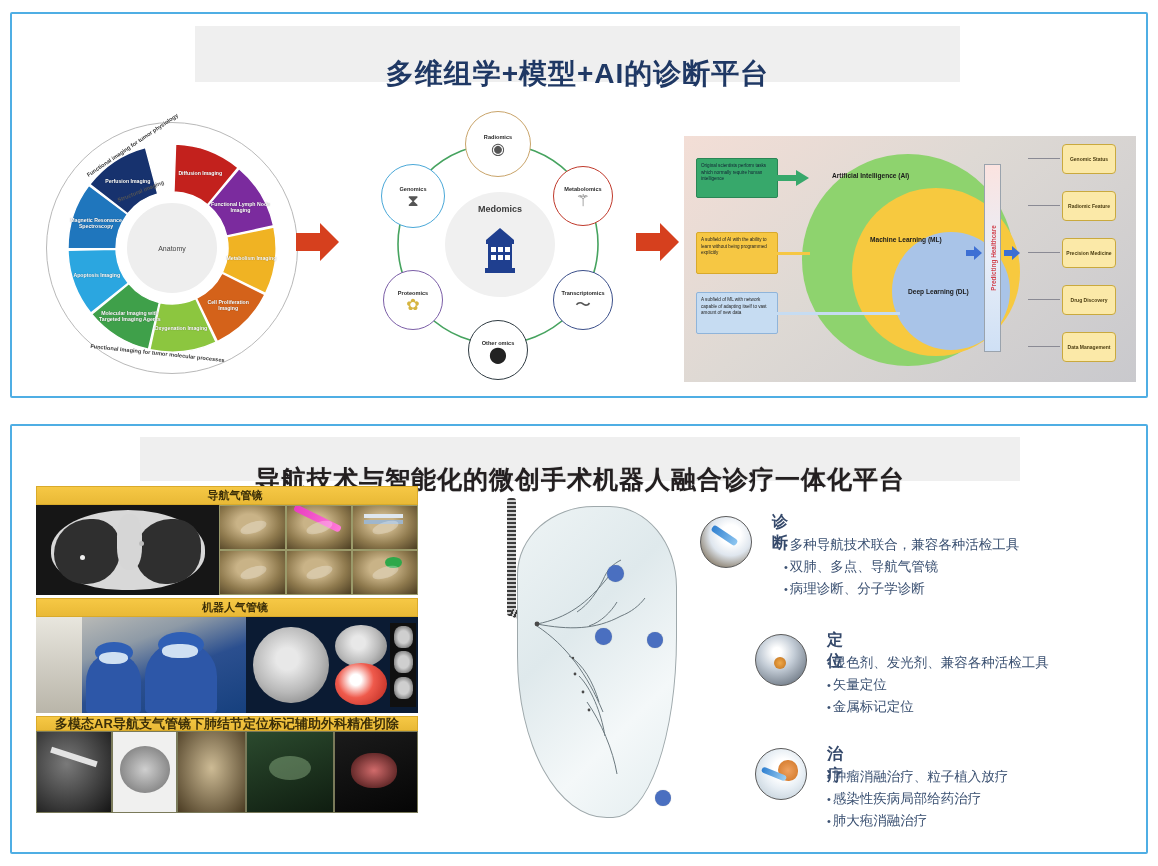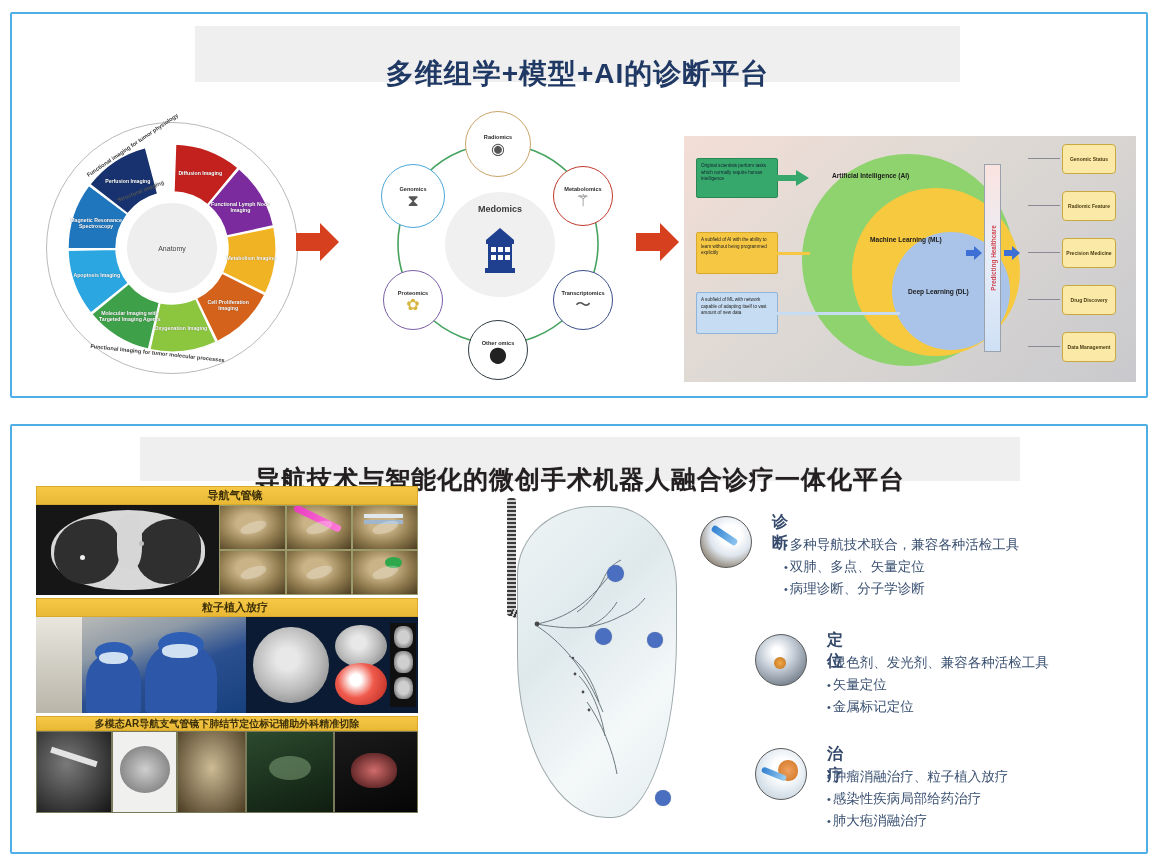--- a/index.html
+++ b/index.html
@@ -134,21 +134,21 @@
 
   
   #img-stack { position: absolute; left: 36px; top: 486px; width: 382px; height: 345px; }
   .yellow-bar {
     width: 100%; background: linear-gradient(180deg,#f6c845,#e9b936);
     border: 1px solid #d9aa2a;
     display: flex; align-items: center; justify-content: center;
     color: #3c2f08; font-weight: bold;
   }
   #bar-1, #bar-2 { height: 19px; font-size: 11px; padding-left: 16px; }
-  #bar-3 { height: 15px; font-size: 10px; }
+  #bar-3 { height: 15px; font-size: 13px; }
   .img-row { display: flex; width: 100%; }
   .ct-slice {
     background: radial-gradient(ellipse at 50% 45%, #2b2b2b 0 35%, #161616 36% 100%);
     position: relative; overflow: hidden;
   }
   .ct-body {
     position: absolute; left: 8%; top: 6%; width: 84%; height: 88%;
     border-radius: 50% 50% 46% 46%; background: #d8d8d8;
   }
   .ct-lungL, .ct-lungR {
@@ -445,21 +445,21 @@
           <div style="position:absolute;left:18%;top:32%;width:60%;height:10%;background:#9fb6cc"></div>
         </div>
         <div class="endo-cell bronch"></div>
         <div class="endo-cell bronch"></div>
         <div class="endo-cell bronch">
           <div style="position:absolute;left:50%;top:14%;width:26%;height:26%;background:#2ea84a;border-radius:50%"></div>
         </div>
       </div>
     </div>
 
-    <div class="yellow-bar" id="bar-2" style="margin-top:3px">粒子植入放疗</div>
+    <div class="yellow-bar" id="bar-2" style="margin-top:3px">机器人气管镜</div>
     <div class="img-row" style="height:96px;">
       <div class="or-photo" style="width:55%;height:100%">
         <div class="or-person" style="left:24%;width:26%;height:62%"></div>
         <div class="or-head" style="left:28%;top:26%;width:18%;height:22%"></div>
         <div class="or-mask" style="left:30%;top:36%;width:14%;height:13%"></div>
         <div class="or-person" style="left:52%;width:34%;height:74%"></div>
         <div class="or-head" style="left:58%;top:16%;width:22%;height:26%"></div>
         <div class="or-mask" style="left:60%;top:28%;width:17%;height:15%"></div>
         <div style="position:absolute;left:0;top:0;width:22%;height:100%;background:linear-gradient(180deg,#e8e6de,#b9b5a9)"></div>
       </div>
@@ -524,21 +524,21 @@
         <div class="nodule" style="left: 192px; top: 142px; width: 16px; height: 16px; background: rgb(74, 111, 192);"></div>
         <div class="nodule" style="left: 200px; top: 300px; width: 16px; height: 16px; background: rgb(74, 111, 192);"></div>
       </div>
   </div>
 
   <div class="block" style="left:700px; top:516px;">
     <div class="block-icon" id="ico-diag"></div>
     <div class="block-head" style="left:72px; top:-4px;">诊断</div>
     <ul class="block-list" style="left:84px; top:18px;">
       <li>多种导航技术联合，兼容各种活检工具</li>
-      <li>双肺、多点、矢量定位</li>
+      <li>双肺、多点、导航气管镜</li>
       <li>病理诊断、分子学诊断</li>
     </ul>
   </div>
 
   <div class="block" style="left:755px; top:634px;">
     <div class="block-icon" id="ico-loc"></div>
     <div class="block-head" style="left:72px; top:-4px;">定位</div>
     <ul class="block-list" style="left:72px; top:18px;">
       <li>显色剂、发光剂、兼容各种活检工具</li>
       <li>矢量定位</li>

